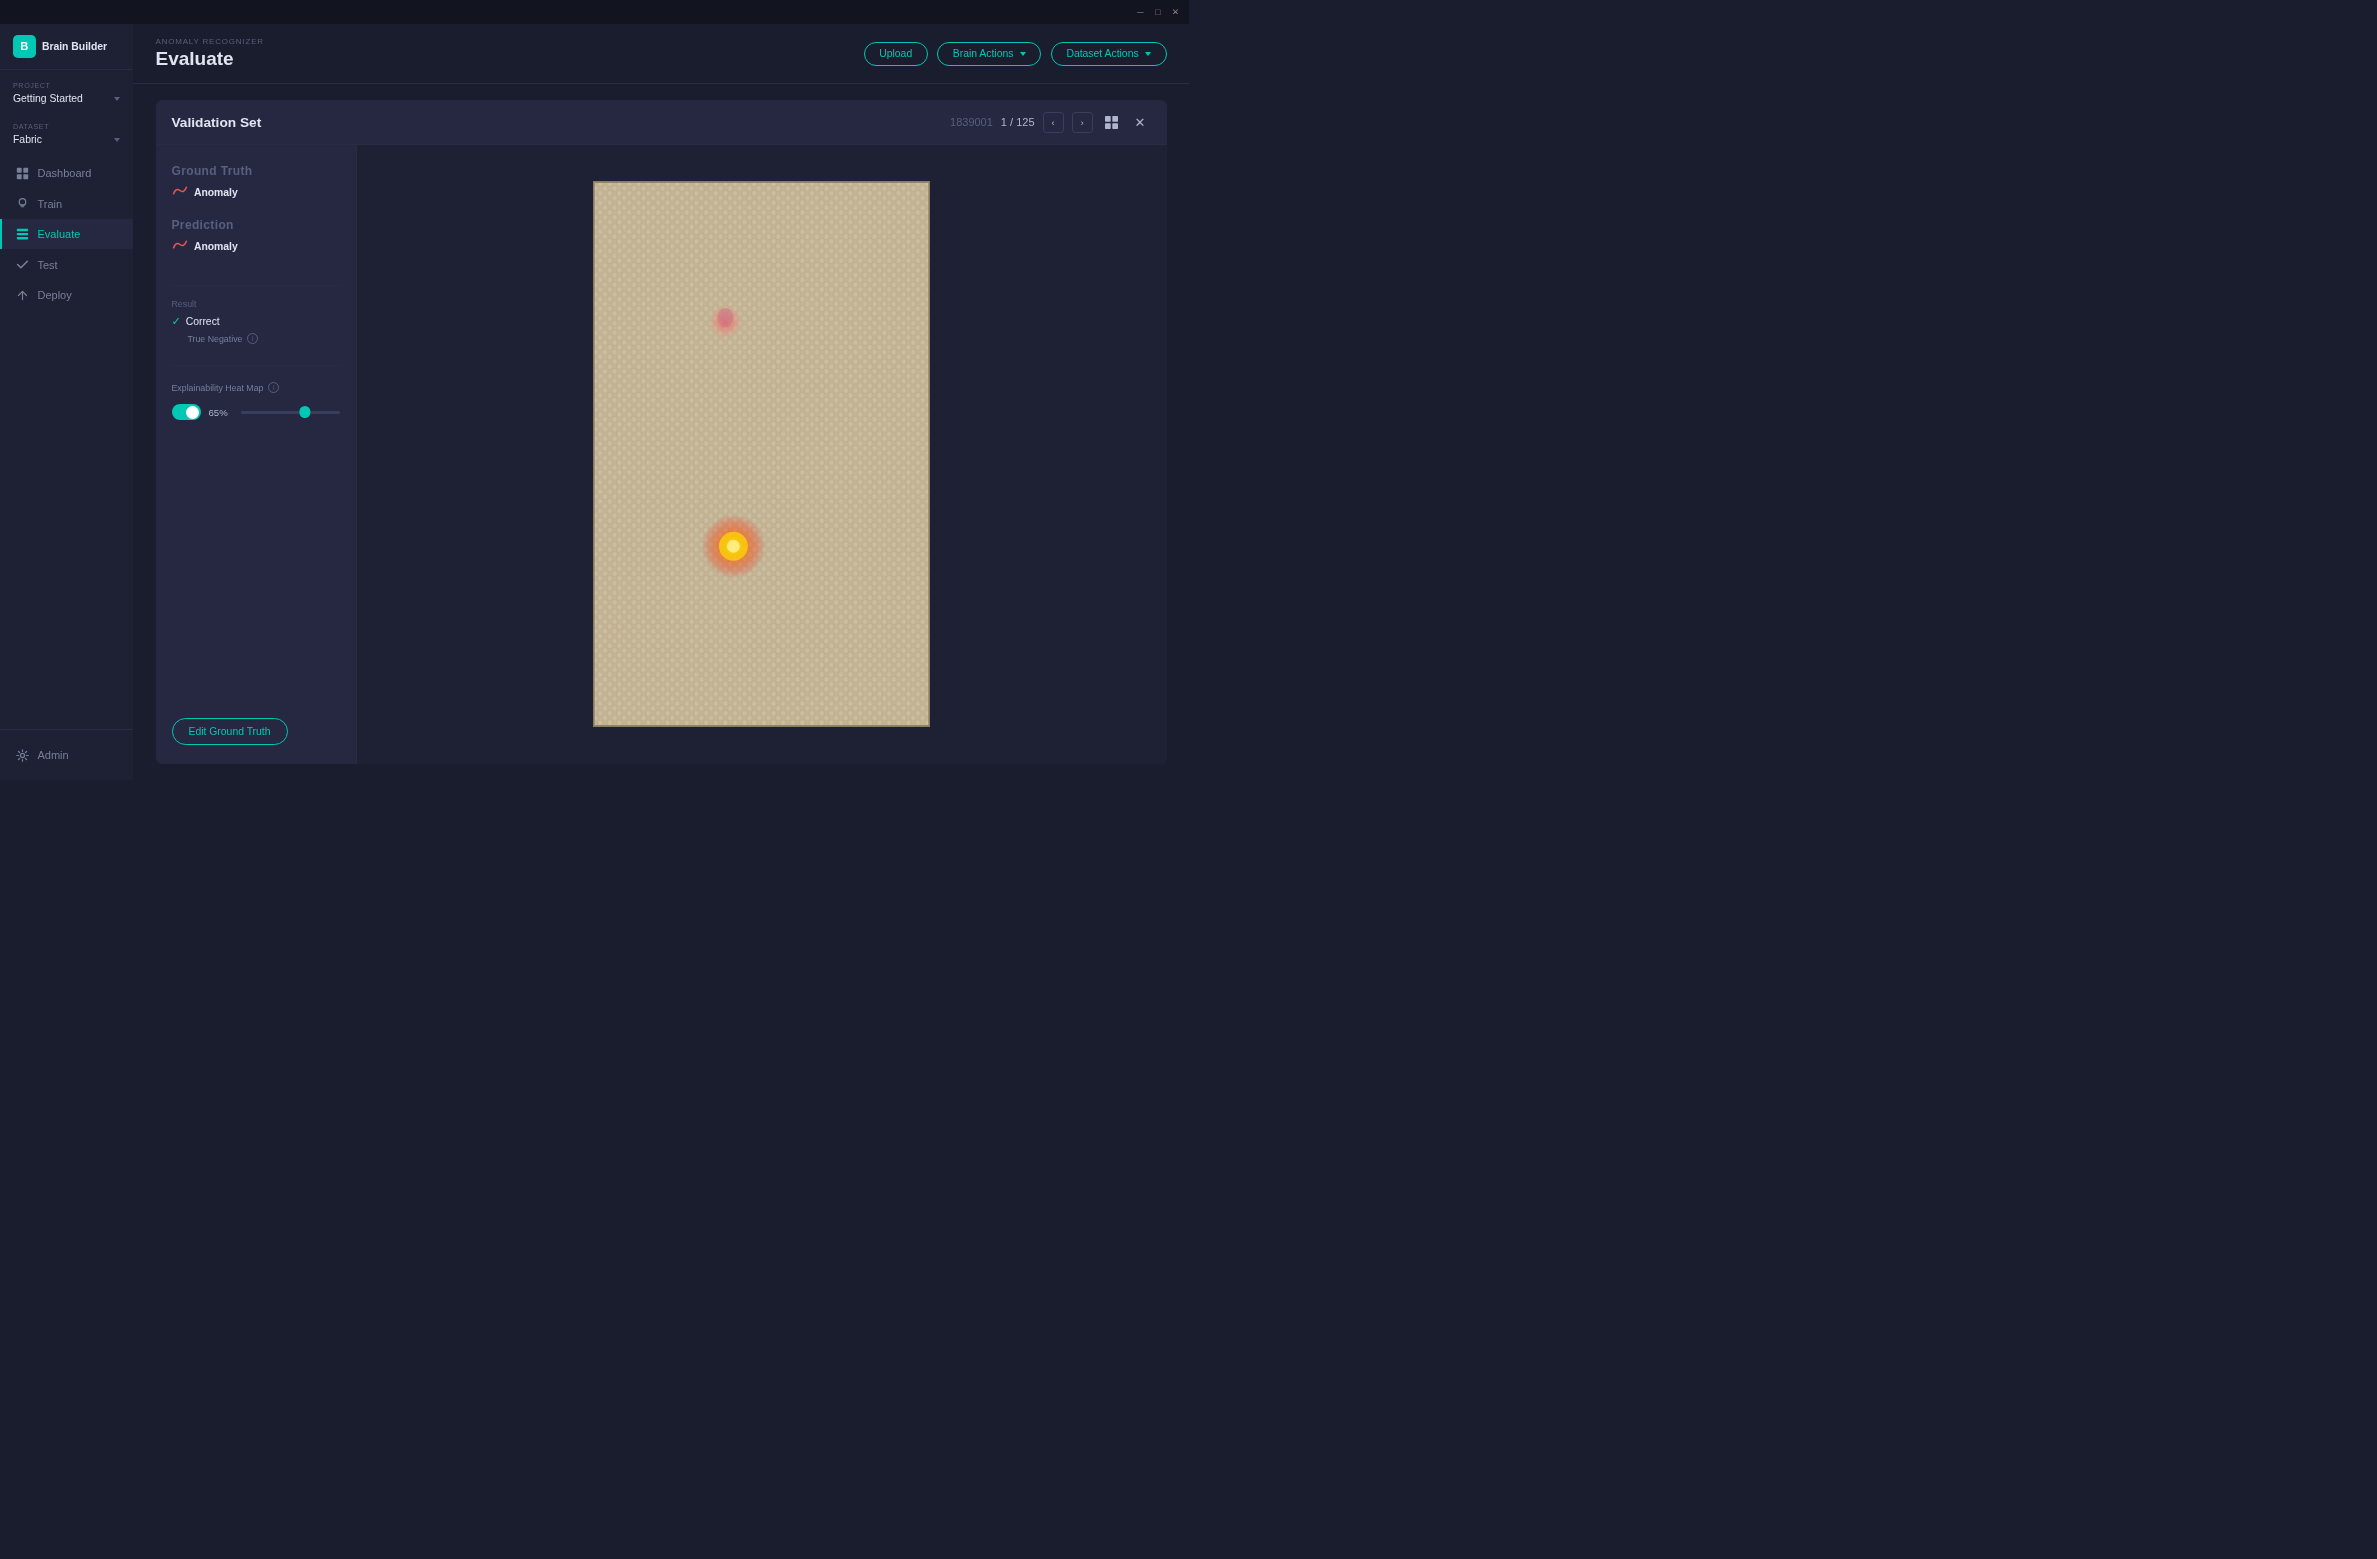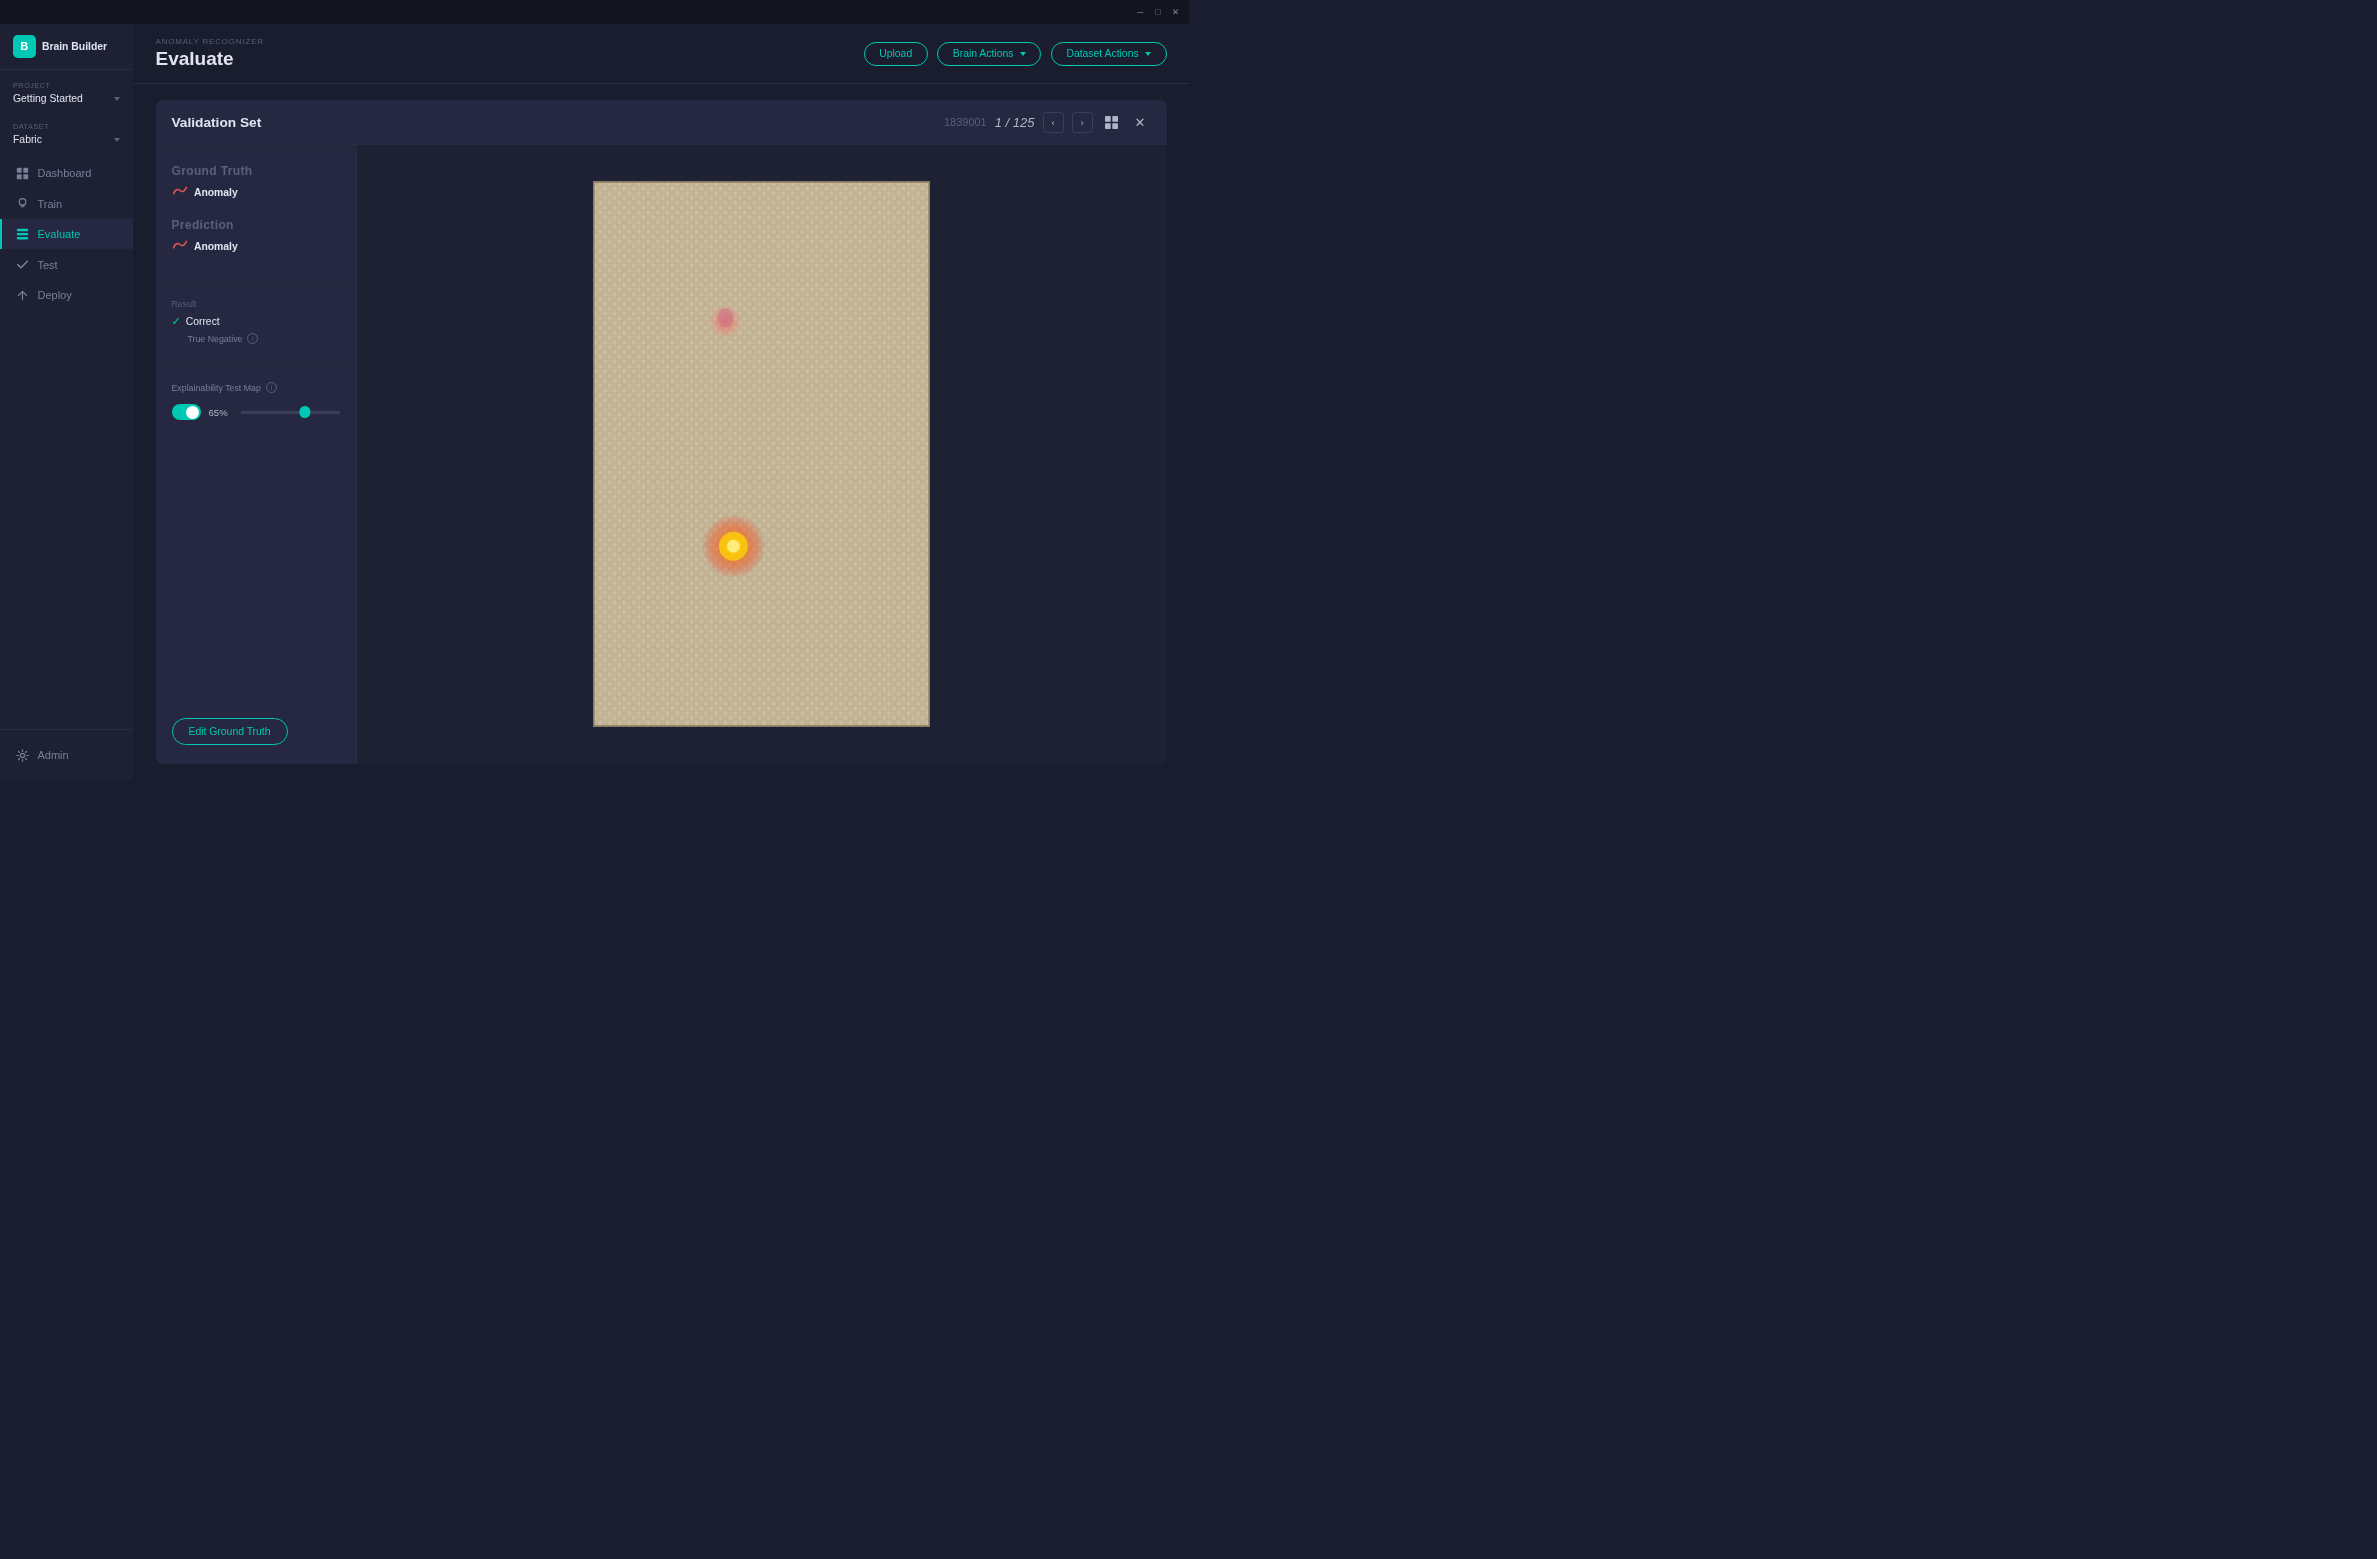--- a/index.html
+++ b/index.html
@@ -228,23 +228,22 @@
     .panel-nav {
       display: flex;
       align-items: center;
       gap: 8px;
     }
     .panel-id {
       font-size: 11px;
       color: #5a5f7a;
     }
     .panel-page {
-      font-size: 13px;
+      font-size: 11px;
       color: #b0b5cc;
-      font-style: italic;
     }
     .nav-arrow {
       width: 21px;
       height: 21px;
       border: 1.2px solid #3a3e58;
       border-radius: 3.2px;
       display: flex;
       align-items: center;
       justify-content: center;
       cursor: pointer;
@@ -628,21 +627,21 @@
               <div class="result-sub">
                 <span>True Negative</span>
                 <div class="info-circle">i</div>
               </div>
             </div>
 
             <div class="divider"></div>
 
             <div class="heat-section">
               <div class="heat-label">
-                <span>Explainability Test Map</span>
+                <span>Explainability Heat Map</span>
                 <div class="info-circle">i</div>
               </div>
               <div class="heat-controls">
                 <div class="toggle"></div>
                 <span class="heat-pct">65%</span>
                 <div class="slider-track">
                   <div class="slider-fill" style="width: 65%"></div>
                   <div class="slider-thumb" style="left: 65%"></div>
                 </div>
               </div>

